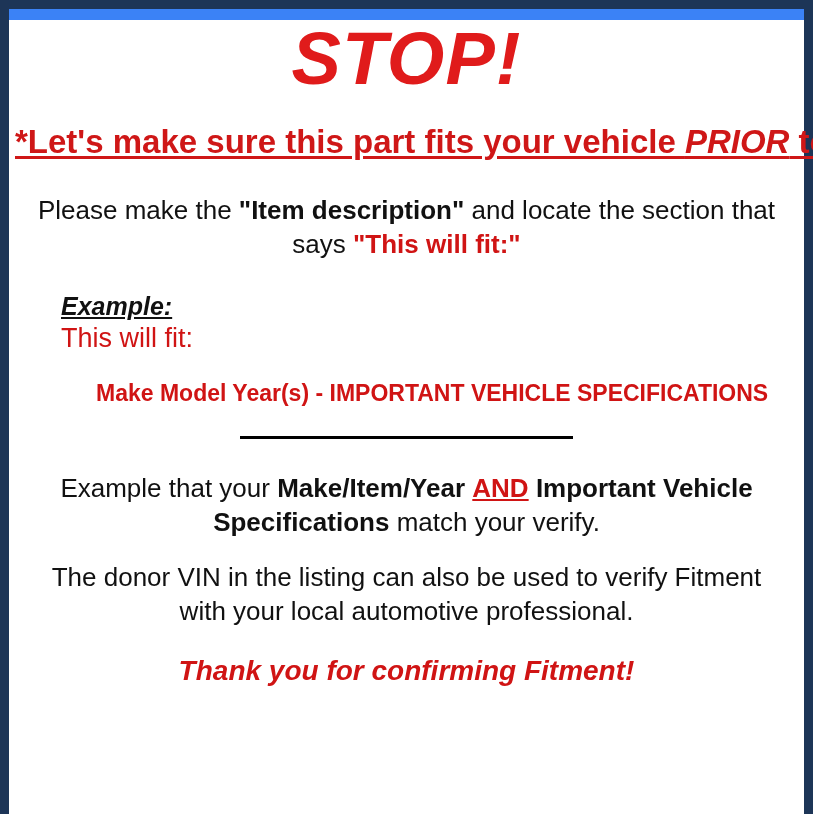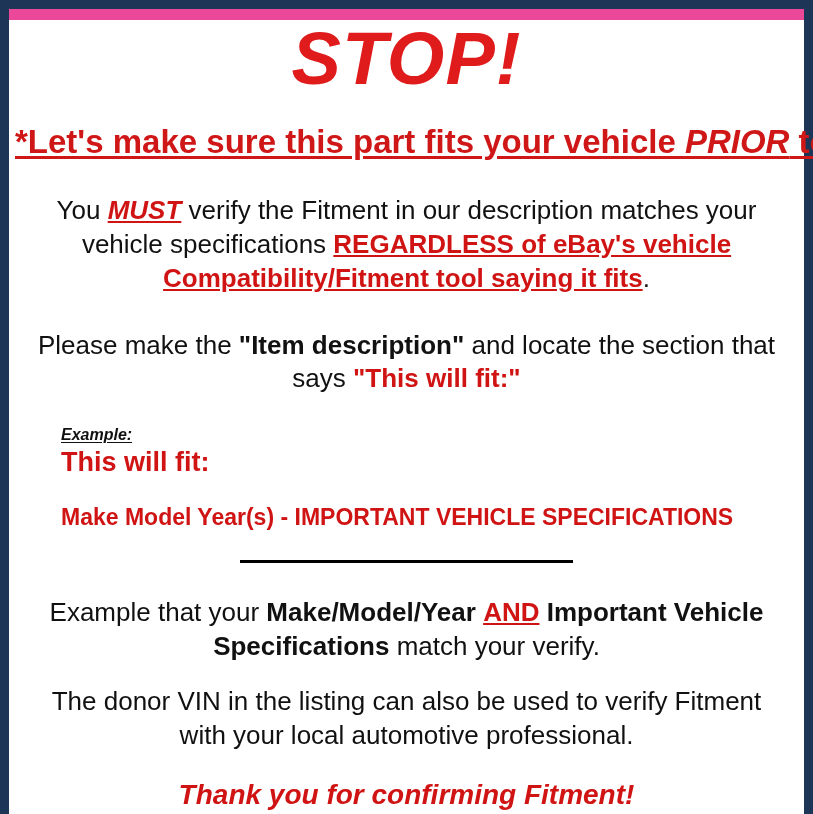--- a/index.html
+++ b/index.html
@@ -12,21 +12,21 @@
     height: 814px;
     overflow: hidden;
     font-family: "Liberation Sans", sans-serif;
   }
 
   .notice-frame {
     box-sizing: border-box;
     width: 813px;
     height: 814px;
     border: 9px solid #1d3557;
-    background: #ec4899;
+    background: #3b82f6;
     padding: 0;
     position: relative;
   }
 
   .notice-inner {
     box-sizing: border-box;
     width: 100%;
     height: 100%;
     background: #ffffff;
     padding: 0 6px;
@@ -96,40 +96,41 @@
 
   .example-block {
     text-align: left;
     padding-left: 46px;
     margin-top: 30px;
   }
   .example-label {
     color: #111111;
     font-weight: bold;
     font-style: italic;
-    font-size: 16px;
+    font-size: 25px;
     line-height: 1.15;
     text-decoration: underline;
     text-underline-offset: 2px;
     display: inline-block;
   }
   .example-fit {
     color: #d01414;
-    font-weight: bold;
+    font-weight: normal;
     font-size: 27px;
     line-height: 1.15;
     margin-top: 2px;
   }
   .example-spec {
     color: #d01414;
     font-weight: bold;
     font-size: 23px;
     line-height: 1.15;
     margin-top: 26px;
     letter-spacing: 0px;
+    margin-left: 35px;
   }
 
   .divider-wrap {
     margin-top: 22px;
     text-align: center;
   }
   .divider {
     display: inline-block;
     width: 333px;
     height: 3px;
@@ -152,42 +153,39 @@
 
 <div class="notice-frame">
   <div class="notice-inner">
 
     <div class="stop-heading">STOP!</div>
 
     <div class="tagline">
       <span>*Let's make sure this part fits your vehicle </span><span class="ital">PRIOR</span><span> to purchasing*</span>
     </div>
 
-    <p class="para para-must">
-      <span>You </span><span class="must">MUST</span><span> verify the Fitment in our description matches your vehicle specifications </span><span class="regardless">REGARDLESS of eBay's vehicle Compatibility/Fitment tool saying it fits</span><span>.</span>
-    </p>
 
     <p class="para para-view">
       <span>Please make the </span><span class="bold">"Item description"</span><span> and locate the section that says </span><span class="red-bold">"This will fit:"</span>
     </p>
 
     <div class="example-block">
       <div>
         <span class="example-label">Example:</span>
       </div>
       <div class="example-fit">This will fit:</div>
       <div class="example-spec">Make Model Year(s) - IMPORTANT VEHICLE SPECIFICATIONS</div>
     </div>
 
     <div class="divider-wrap">
       <span class="divider"></span>
     </div>
 
     <p class="para para-confirm">
-      <span>Example that your </span><span class="bold">Make/Model/Year</span><span> </span><span class="and-red">AND</span><span> </span><span class="bold">Important Vehicle Specifications</span><span> match your verify.</span>
+      <span>Example that your </span><span class="bold">Make/Item/Year</span><span> </span><span class="and-red">AND</span><span> </span><span class="bold">Important Vehicle Specifications</span><span> match your verify.</span>
     </p>
 
     <p class="para para-vin">The donor VIN in the listing can also be used to verify Fitment with your local automotive professional.</p>
 
     <div class="thanks">Thank you for confirming Fitment!</div>
 
   </div>
 </div>
 
 </body></html>

